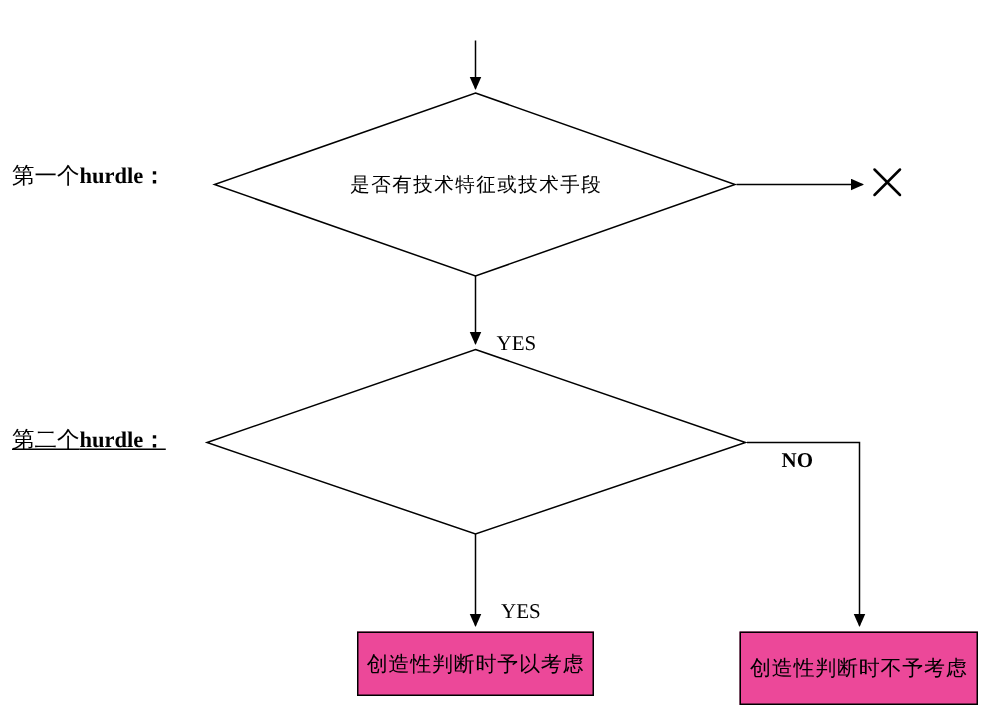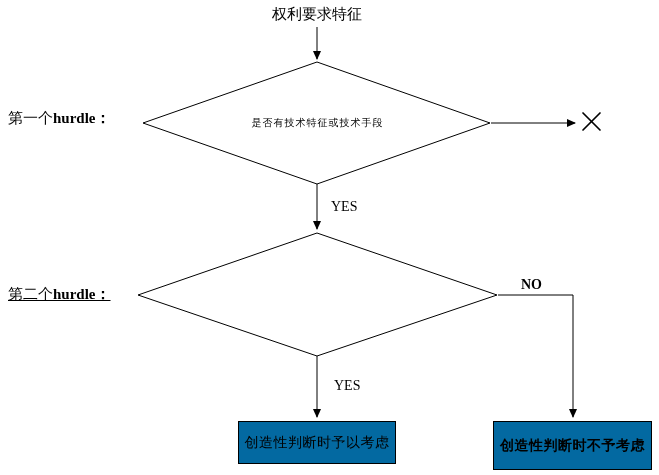--- a/index.html
+++ b/index.html
@@ -36,62 +36,61 @@
     font-size: 15px;
   }
   .hurdle {
     left: 8px;
     font-size: 15px;
   }
   .hurdle .term { font-weight: bold; }
   .hurdle-1 { top: 110px; }
   .hurdle-2 { top: 286px; text-decoration: underline; }
   .decision-text {
-    font-size: 10px;
+    font-size: 13px;
     letter-spacing: 1px;
   }
   .decision-text-1 {
     left: 145px;
     top: 114px;
     width: 345px;
   }
   .decision-text-2 {
     left: 138px;
     top: 287px;
     width: 359px;
     letter-spacing: 0.2px;
   }
-  .edge-label { font-size: 14px; }
+  .edge-label { font-size: 14px; margin-top: 23px; }
   .yes-1 { left: 331px; top: 198px; }
   .no-1  { left: 521px; top: 276px; font-weight: bold; }
   .yes-2 { left: 334px; top: 377px; }
   .result-box {
     position: absolute;
     box-sizing: border-box;
     border: 1px solid #000000;
-    background: #0369a1;
+    background: #ec4899;
     display: flex;
     align-items: center;
     justify-content: center;
     font-size: 14px;
     letter-spacing: 0.5px;
     white-space: nowrap;
   }
   .result-box-yes {
     left: 238px;
     top: 421px;
     width: 158px;
     height: 43px;
   }
   .result-box-no {
     left: 493px;
     top: 421px;
     width: 159px;
     height: 49px;
-    font-weight: bold;
   }
 </style>
 </head>
 <body>
 
 <div class="canvas">
 
   <svg class="wires" width="659" height="475" viewBox="0 0 659 475">
     <defs>
       <marker id="ah" markerWidth="10" markerHeight="9" refX="8" refY="4" orient="auto">
@@ -112,21 +111,20 @@
 
     <line x1="317" y1="184" x2="317" y2="229" stroke="#000000" stroke-width="1" marker-end="url(#ah)"></line>
 
     <polygon points="317,233 497,295 317,356 138,295" fill="#ffffff" stroke="#000000" stroke-width="1"></polygon>
 
     <line x1="317" y1="356" x2="317" y2="417" stroke="#000000" stroke-width="1" marker-end="url(#ah)"></line>
 
     <polyline points="498,295 573,295 573,417" fill="none" stroke="#000000" stroke-width="1" marker-end="url(#ah)"></polyline>
   </svg>
 
-  <div class="lbl start-label">权利要求特征</div>
 
   <div class="lbl hurdle hurdle-1">
     <span>第一个</span><span class="term">hurdle：</span>
   </div>
   <div class="lbl hurdle hurdle-2">
     <span>第二个</span><span class="term">hurdle：</span>
   </div>
 
   <div class="lbl decision-text decision-text-1">是否有技术特征或技术手段</div>
 

